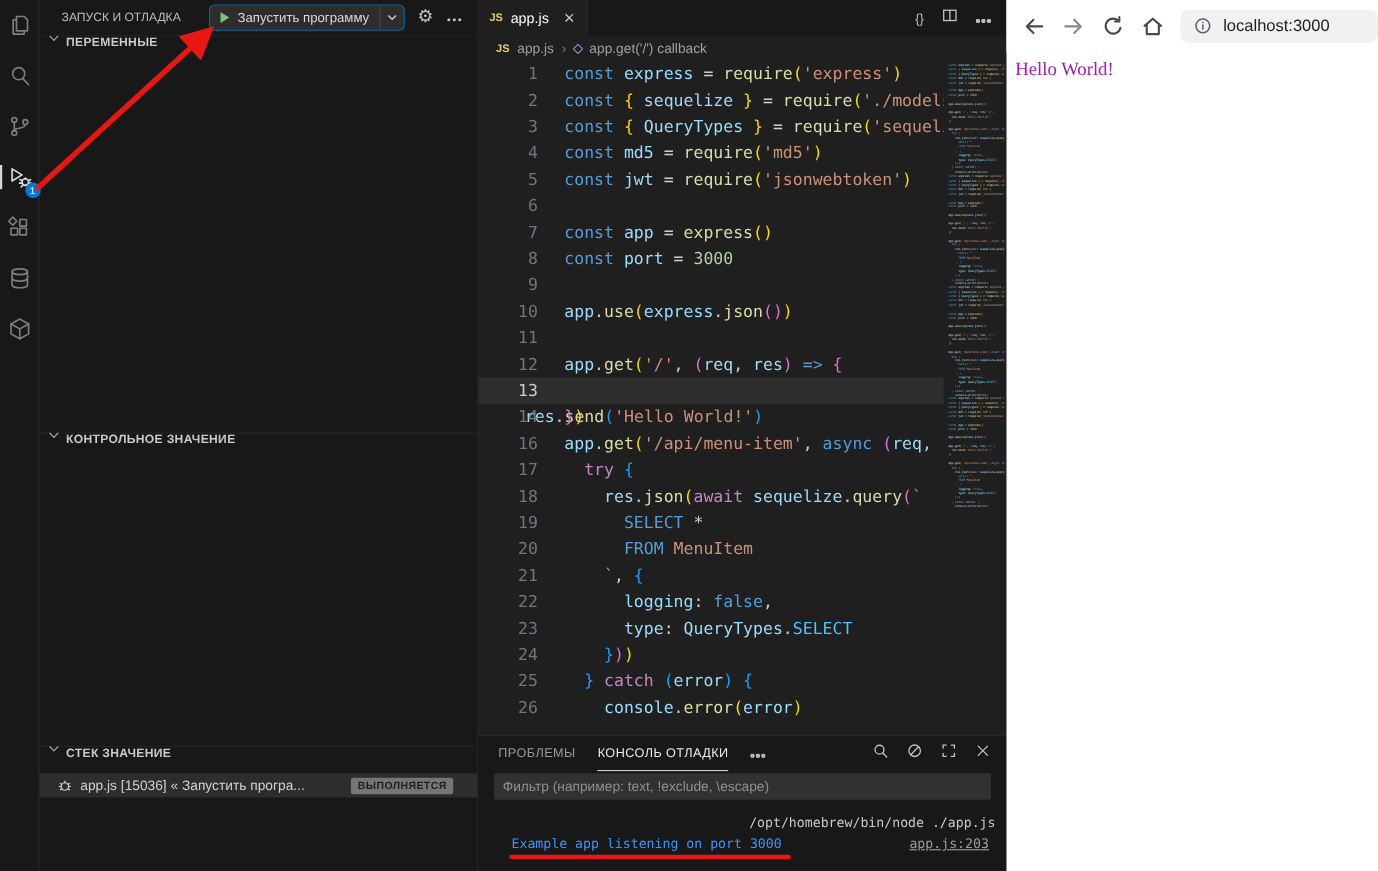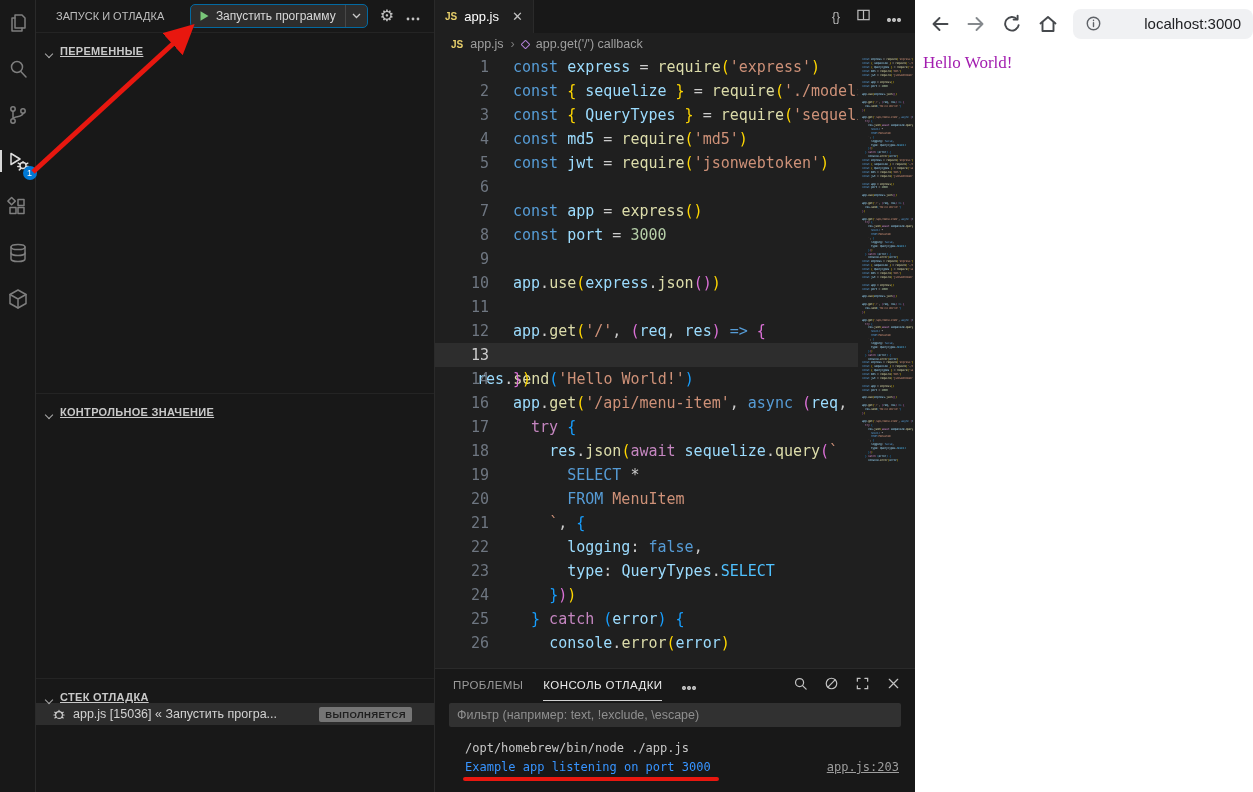--- a/index.html
+++ b/index.html
@@ -22,22 +22,22 @@
   .sb-header{height:32px;flex:none;display:flex;align-items:center;padding:0 14px 0 20px;gap:12px;}
   .sb-title{font-size:11px;color:#bdbdbd;white-space:nowrap;}
   .run-pill{margin-left:auto;display:flex;align-items:center;height:24px;background:#2d2d2d;
             border:1px solid #0369a1;border-radius:5px;padding-left:7px;}
   .run-pill .play svg{display:block;}
   .run-label{font-size:12px;color:#d8d8d8;margin:0 9px 0 6px;white-space:nowrap;}
   .run-chev{width:22px;align-self:stretch;border-left:1px solid #484848;display:flex;align-items:center;justify-content:center;}
   .gear{color:#c2c2c2;font-size:16px;line-height:16px;}
   .dots{color:#c2c2c2;}
   .sec{border-top:1px solid #242424;display:flex;flex-direction:column;}
-  .sec-header{height:24px;display:flex;align-items:flex-end;padding-left:8px;font-size:11px;font-weight:bold;
-              color:#c9c9c9;letter-spacing:.3px;text-decoration:underline;}
+  .sec-header{height:24px;display:flex;align-items:flex-start;padding-left:8px;font-size:11px;font-weight:bold;
+              color:#c9c9c9;letter-spacing:.3px;}
   .chev-down{width:6px;height:6px;border-right:1.4px solid #ababab;border-bottom:1.4px solid #ababab;
              transform:rotate(45deg);margin:-3px 8px 0 2px;flex:none;}
   .sec-body-vars{height:336px;}
   .sec-body-watch{height:260px;}
   .sec-callstack{flex:1;}
   .cs-row{height:22px;display:flex;align-items:center;background:#2d2d2d;padding:0 22px 0 16px;gap:7px;}
   .cs-row svg{stroke:#cfcfcf;fill:none;stroke-width:1.1;stroke-linecap:round;flex:none;}
   .cs-label{font-size:12.5px;color:#d2d2d2;white-space:nowrap;overflow:hidden;}
   .cs-badge{margin-left:auto;background:#757575;color:#1f1f1f;font-size:9.5px;font-weight:bold;
             letter-spacing:.4px;padding:2px 6px;border-radius:2px;flex:none;text-align:center;}
@@ -76,31 +76,31 @@
   .ptab{font-size:11.5px;letter-spacing:.4px;color:#9a9a9a;height:100%;display:flex;align-items:center;
         border-bottom:1px solid transparent;}
   .ptab.active{color:#eaeaea;border-bottom-color:#d0d0d0;}
   .panel-actions{margin-left:auto;display:flex;align-items:center;gap:16px;}
   .panel-actions svg,.pt-more svg{stroke:#c2c2c2;fill:none;stroke-width:1.3;stroke-linecap:round;}
   .filter-row{padding:2px 14px 0 14px;}
   .filter{width:100%;height:24px;background:#313131;border:none;border-radius:2px;color:#cccccc;
           font-size:12.5px;padding:0 8px;outline:none;font-family:"Liberation Sans",sans-serif;}
   .filter::placeholder{color:#8f8f8f;}
   .console{padding:12px 10px 0 30px;font-family:"DejaVu Sans Mono",monospace;font-size:12px;line-height:19px;}
-  .out1{color:#c8c8c8;}
+  .out1{color:#c8c8c8;text-align:right;}
   .out2{color:#3794ff;display:flex;align-items:center;}
   .out-link{margin-left:auto;color:#9d9d9d;text-decoration:underline;margin-right:6px;}
 
   
   .browser{width:338px;flex:none;background:#ffffff;display:flex;flex-direction:column;}
   .b-toolbar{height:47px;flex:none;display:flex;align-items:center;padding-left:8px;gap:2px;background:#fff;}
   .b-btn{width:34px;height:34px;display:flex;align-items:center;justify-content:center;flex:none;}
   .b-btn svg{fill:none;stroke-width:1.9;stroke-linecap:round;stroke-linejoin:round;}
   .addr{flex:1;height:30px;background:#f0f1f3;border-radius:8px;display:flex;align-items:center;gap:10px;
-        padding:0 12px;margin-left:6px;justify-content:space-between;}
+        padding:0 12px;margin-left:6px;}
   .addr svg{flex:none;fill:none;stroke:#5f6368;stroke-width:1.5;stroke-linecap:round;}
   .addr-text{font-size:15px;color:#202124;white-space:nowrap;}
   .b-content{flex:1;padding:6px 0 0 8px;}
   .hello{font-family:"Liberation Serif",serif;font-size:17px;color:#a21caf;}
 
   
   .anno-arrow{position:absolute;left:0;top:0;pointer-events:none;z-index:60;}
   .anno-underline{position:absolute;left:463px;top:777px;width:256px;height:3.5px;background:#e8170f;
                   border-radius:2px;z-index:60;}
 </style>
@@ -199,21 +199,21 @@
       <div class="sec-header">
         <span class="chev-down"></span>
         <span>КОНТРОЛЬНОЕ ЗНАЧЕНИЕ</span>
       </div>
       <div class="sec-body-watch"></div>
     </section>
 
     <section class="sec sec-callstack">
       <div class="sec-header">
         <span class="chev-down"></span>
-        <span>СТЕК ОТЛАДКА</span>
+        <span>СТЕК ЗНАЧЕНИЕ</span>
       </div>
       <div class="cs-row">
         <svg width="14" height="14" viewBox="0 0 14 14">
             <circle cx="7" cy="8" r="3.4"></circle>
             <path d="M7 4.6V3.2M4.2 6.2L2.8 5.2M9.8 6.2l1.4-1M3.4 8H1.9M12.1 8h-1.5M4.2 10l-1.4 1M9.8 10l1.4 1"></path>
           </svg>
         <span class="cs-label">app.js [15036] « Запустить програ...</span>
         <span class="cs-badge">ВЫПОЛНЯЕТСЯ</span>
       </div>
     </section>

